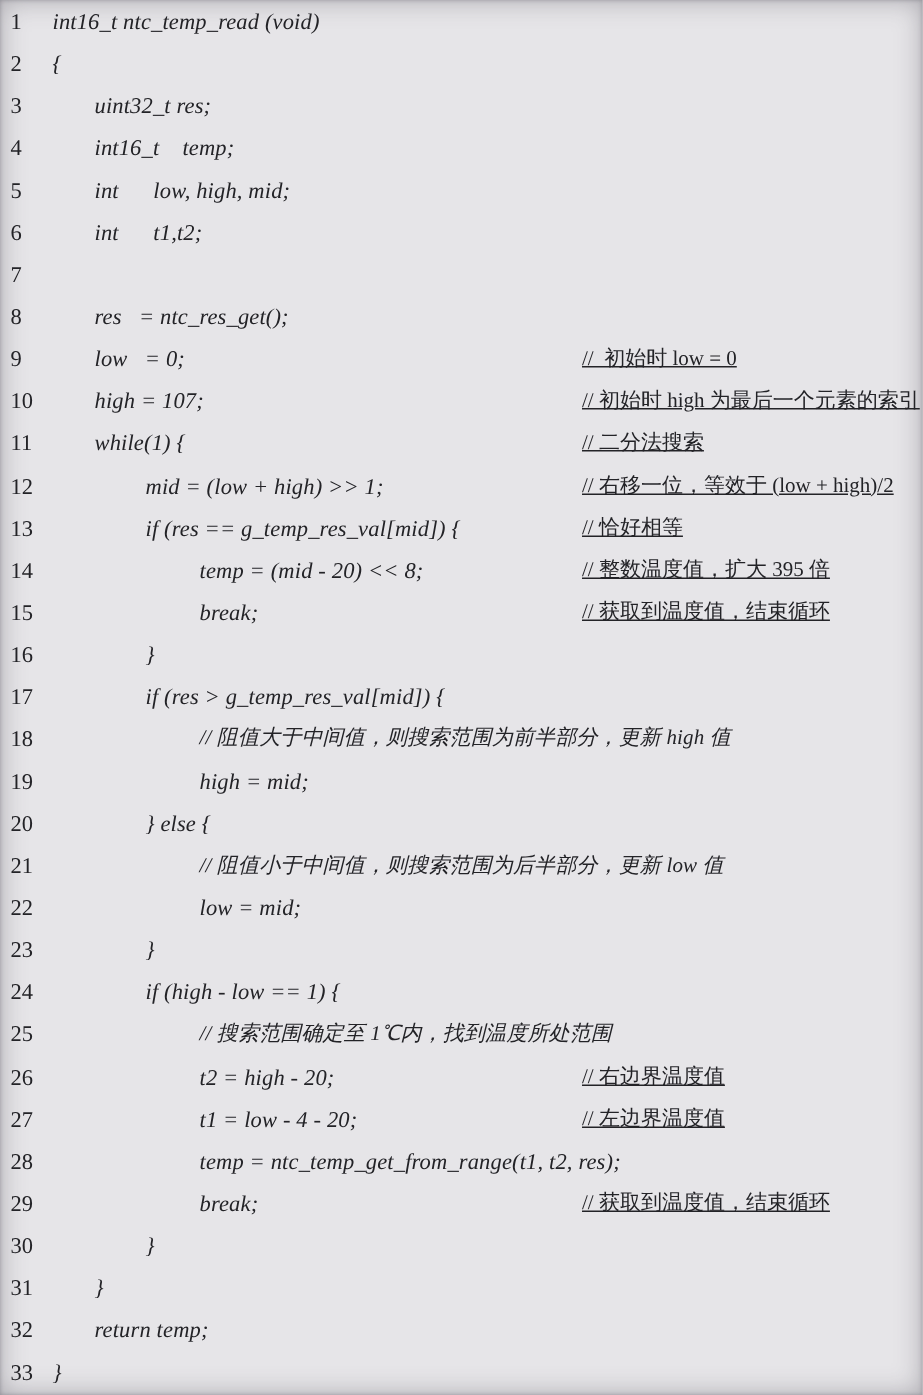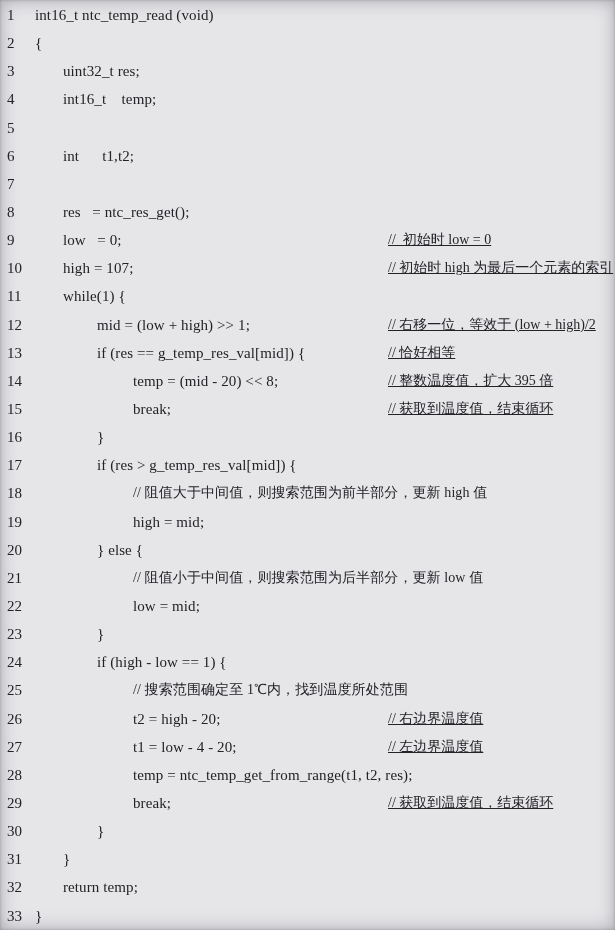--- a/index.html
+++ b/index.html
@@ -15,47 +15,48 @@
   .lines{position:absolute;inset:0;padding-top:1px;}
   .row{position:relative;height:28.15px;line-height:28.15px;white-space:pre;}
   .ln{
     position:absolute;left:7px;top:0;
     font-size:15px;color:#232327;
   }
   .code{
     position:absolute;top:0;
     font-size:15px;color:#232327;
     letter-spacing:.1px;
+    font-style:italic;
   }
   .code.cjk{font-size:14px;}
   .cmt{
     position:absolute;left:388px;top:0;
     font-size:14px;color:#232327;text-decoration:underline;
   }
   .ind-0{left:35px}
   .ind-1{left:63px}
   .ind-2{left:97px}
   .ind-3{left:133px}
 </style>
 </head>
 <body>
 
 <div class="page">
   <div class="lines">
       <div class="row"><span class="ln">1</span><span class="code ind-0">int16_t ntc_temp_read (void)</span></div>
       <div class="row"><span class="ln">2</span><span class="code ind-0">{</span></div>
       <div class="row"><span class="ln">3</span><span class="code ind-1">uint32_t res;</span></div>
       <div class="row"><span class="ln">4</span><span class="code ind-1">int16_t    temp;</span></div>
-      <div class="row"><span class="ln">5</span></div>
+      <div class="row"><span class="ln">5</span><span class="code ind-1">int      low, high, mid;</span></div>
       <div class="row"><span class="ln">6</span><span class="code ind-1">int      t1,t2;</span></div>
       <div class="row"><span class="ln">7</span><span class="code ind-1"></span></div>
       <div class="row"><span class="ln">8</span><span class="code ind-1">res   = ntc_res_get();</span></div>
       <div class="row"><span class="ln">9</span><span class="code ind-1">low   = 0;</span><span class="cmt">//  初始时 low = 0</span></div>
       <div class="row"><span class="ln">10</span><span class="code ind-1">high = 107;</span><span class="cmt">// 初始时 high 为最后一个元素的索引</span></div>
-      <div class="row"><span class="ln">11</span><span class="code ind-1">while(1) {</span></div>
+      <div class="row"><span class="ln">11</span><span class="code ind-1">while(1) {</span><span class="cmt">// 二分法搜索</span></div>
       <div class="row"><span class="ln">12</span><span class="code ind-2">mid = (low + high) &gt;&gt; 1;</span><span class="cmt">// 右移一位，等效于 (low + high)/2</span></div>
       <div class="row"><span class="ln">13</span><span class="code ind-2">if (res == g_temp_res_val[mid]) {</span><span class="cmt">// 恰好相等</span></div>
       <div class="row"><span class="ln">14</span><span class="code ind-3">temp = (mid - 20) &lt;&lt; 8;</span><span class="cmt">// 整数温度值，扩大 395 倍</span></div>
       <div class="row"><span class="ln">15</span><span class="code ind-3">break;</span><span class="cmt">// 获取到温度值，结束循环</span></div>
       <div class="row"><span class="ln">16</span><span class="code ind-2">}</span></div>
       <div class="row"><span class="ln">17</span><span class="code ind-2">if (res &gt; g_temp_res_val[mid]) {</span></div>
       <div class="row"><span class="ln">18</span><span class="code ind-3 cjk">// 阻值大于中间值，则搜索范围为前半部分，更新 high 值</span></div>
       <div class="row"><span class="ln">19</span><span class="code ind-3">high = mid;</span></div>
       <div class="row"><span class="ln">20</span><span class="code ind-2">} else {</span></div>
       <div class="row"><span class="ln">21</span><span class="code ind-3 cjk">// 阻值小于中间值，则搜索范围为后半部分，更新 low 值</span></div>

